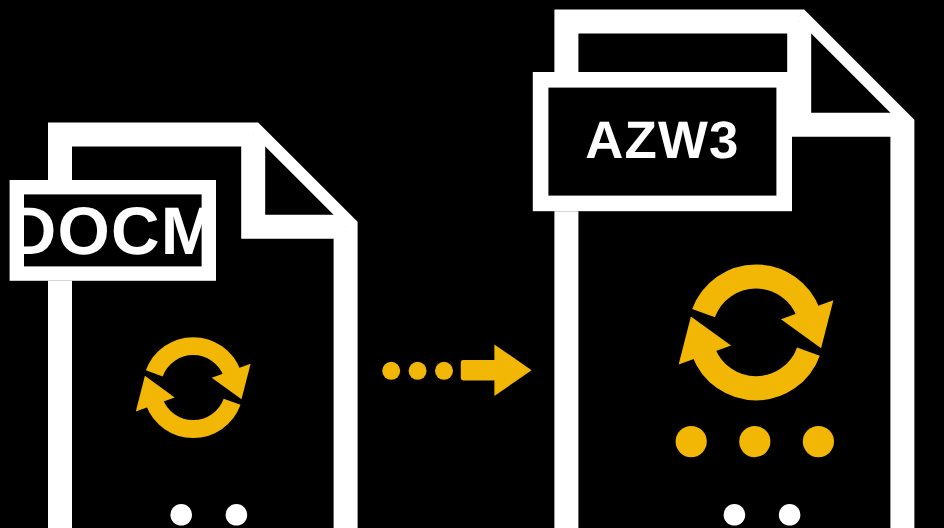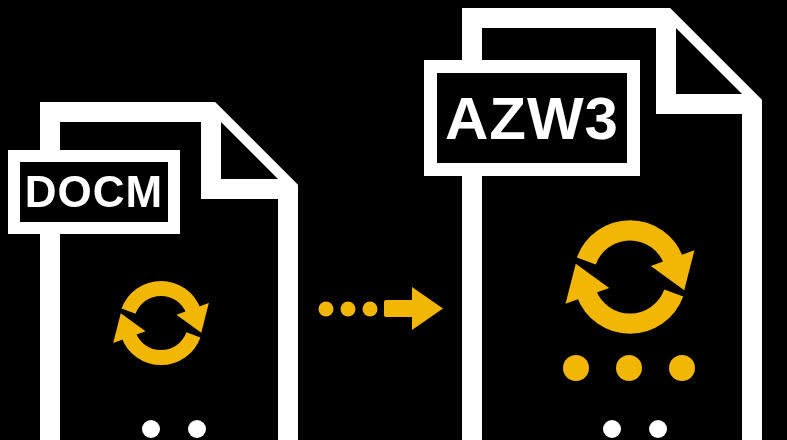--- a/index.html
+++ b/index.html
@@ -62,30 +62,30 @@
     justify-content:center;
     color:var(--outline);
     font-weight:bold;
     letter-spacing:1px;
   }
   .badge-source{
     left:8px;
     top:150px;
     width:172px;
     height:84px;
-    font-size:44px;
+    font-size:56px;
     justify-content:center;
   }
   .badge-target{
-    left:424px;
+    left:444px;
     top:60px;
     width:216px;
     height:116px;
     border-width:13px;
-    font-size:60px;
+    font-size:44px;
   }
 </style>
 </head>
 <body>
 
 <div class="stage">
 
   <svg width="787" height="440" viewBox="0 0 787 440">
 
     <g>

